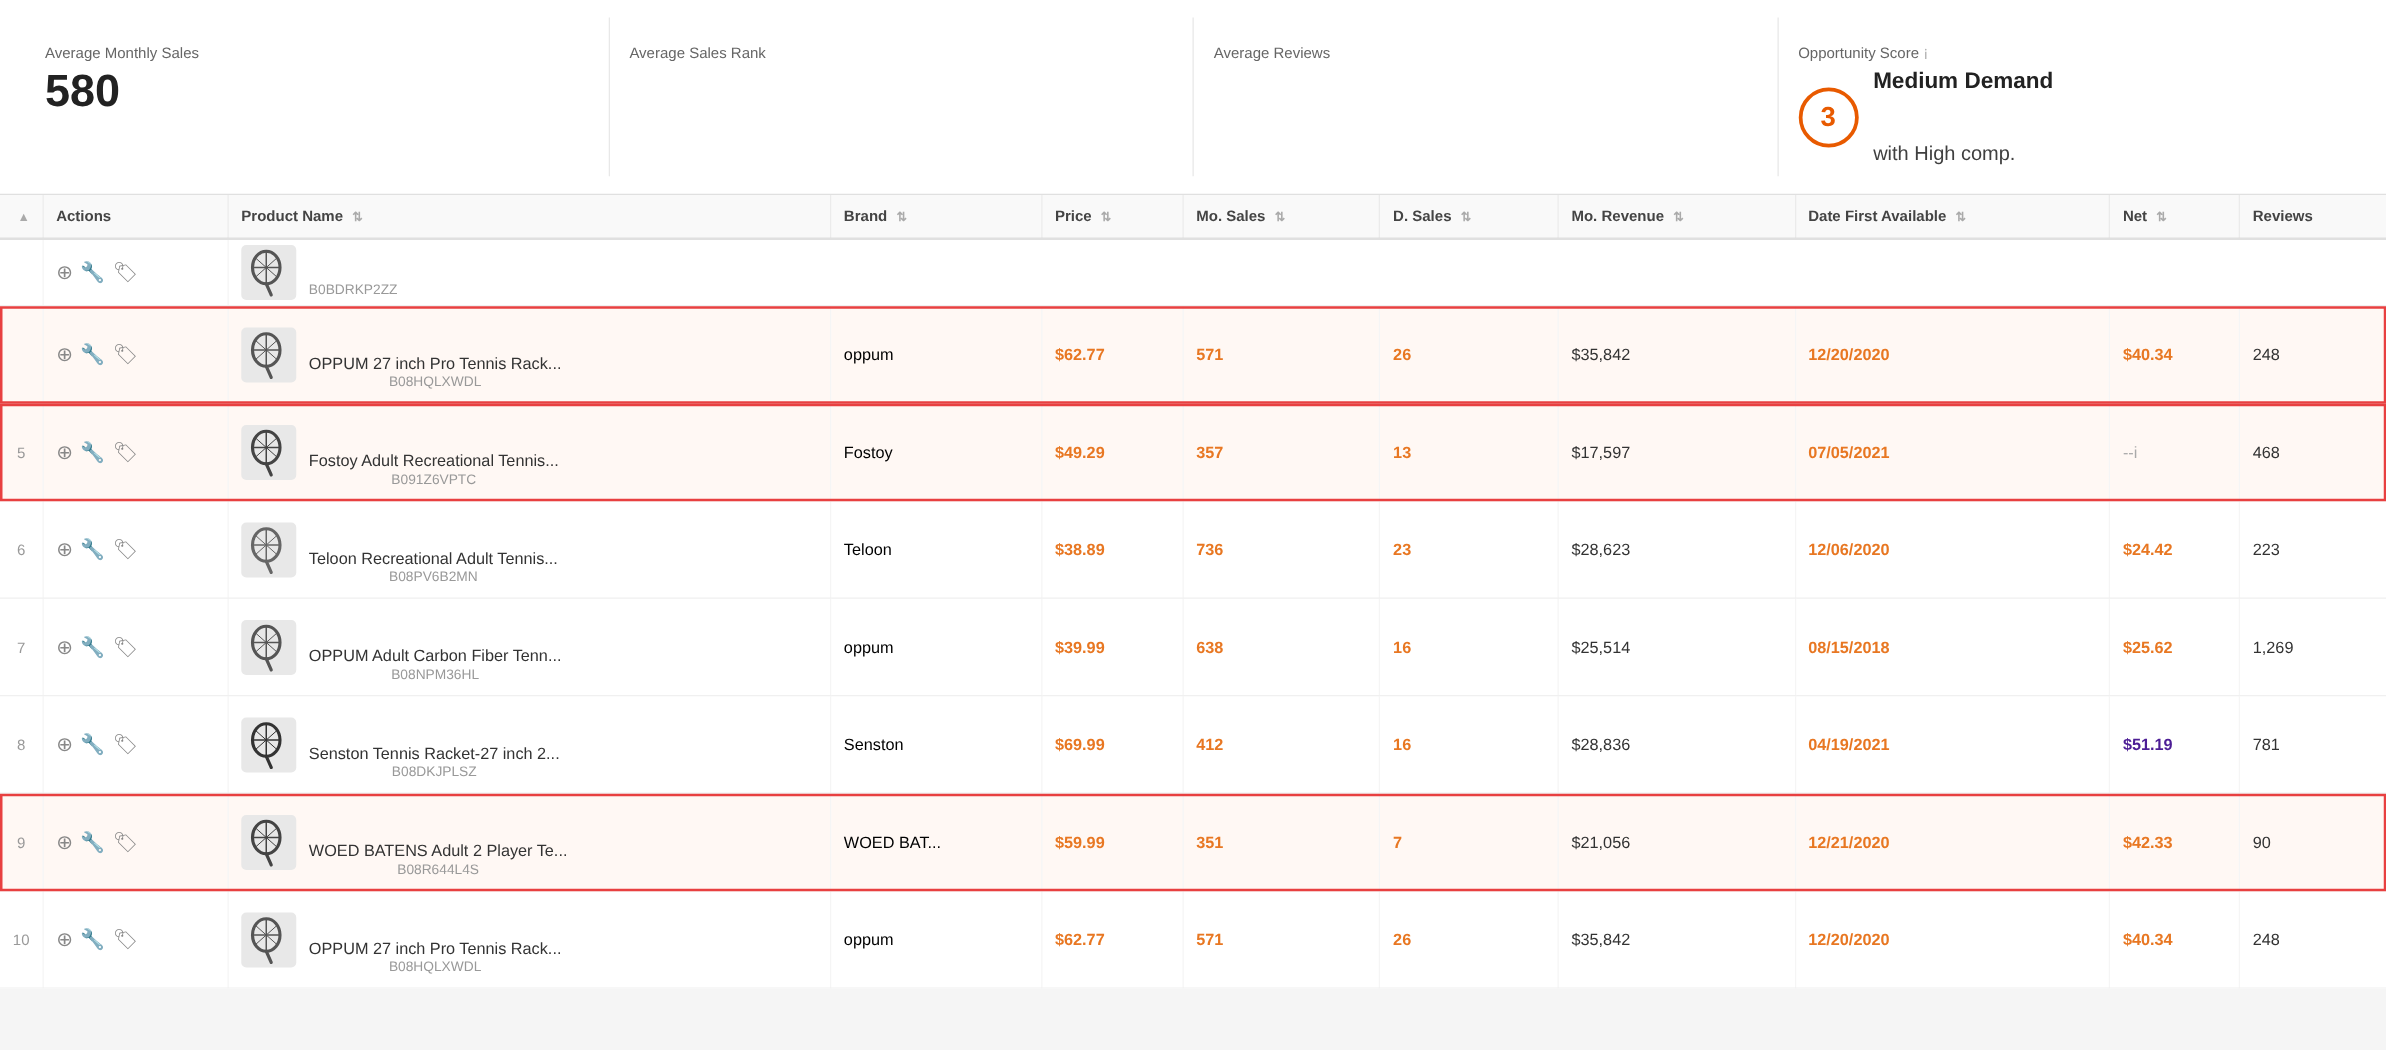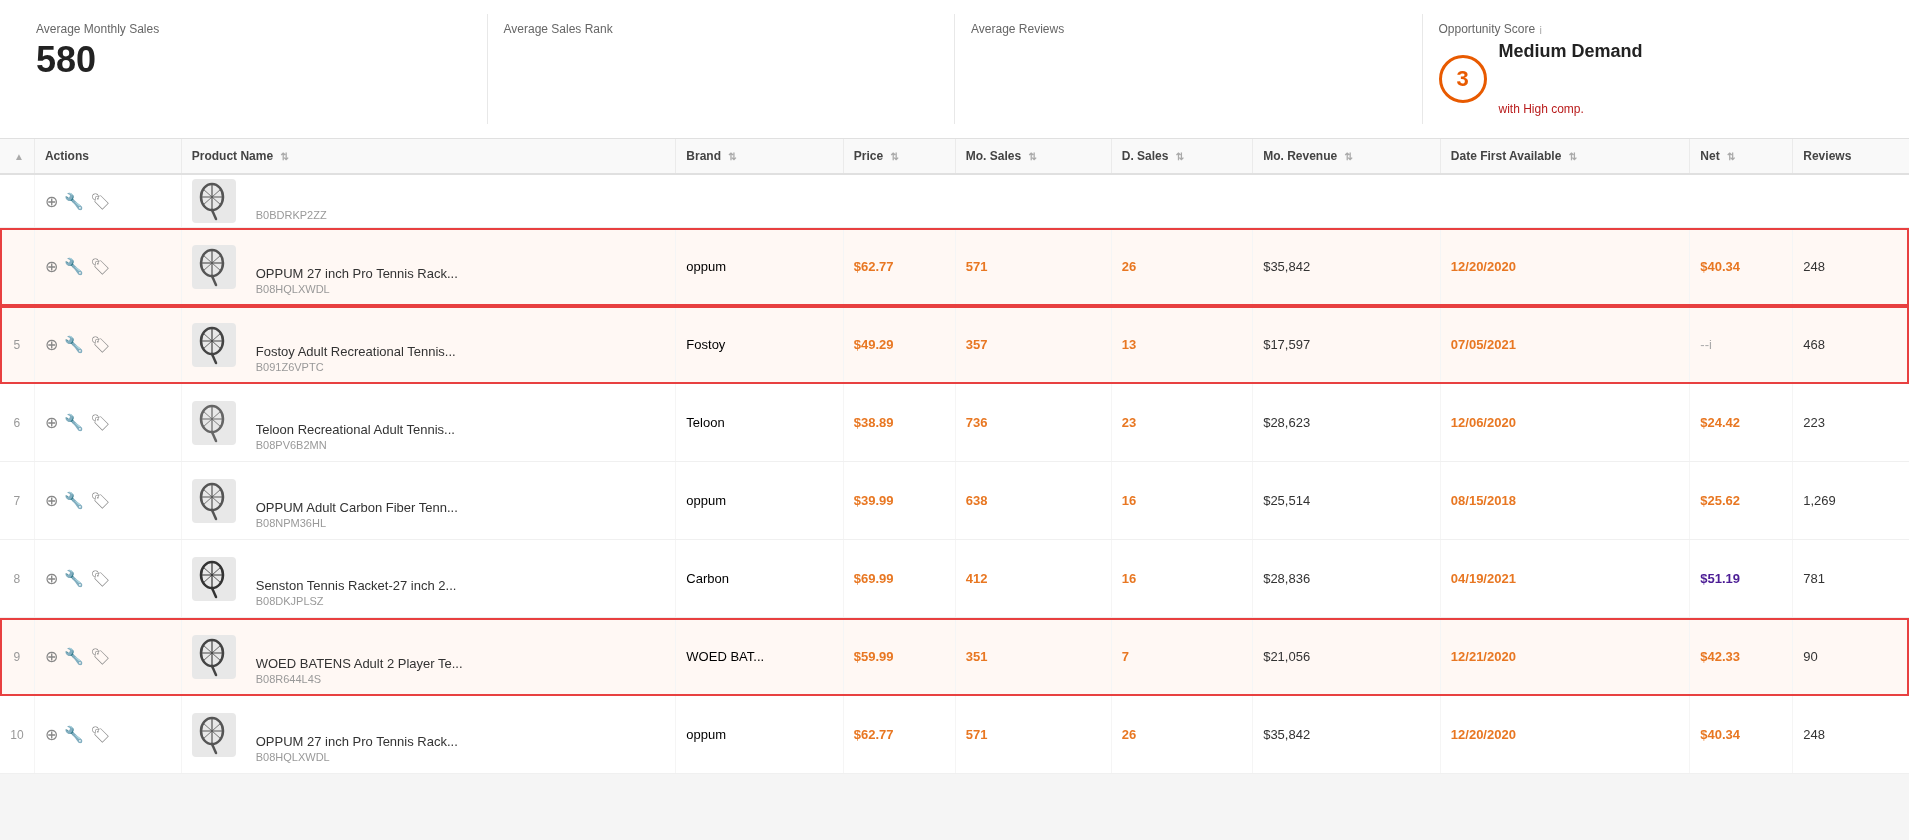--- a/index.html
+++ b/index.html
@@ -15,20 +15,21 @@
     .stat-card {
       flex: 1;
       padding: 8px 24px 8px 16px;
       border-right: 1px solid #e8e8e8;
     }
     .stat-card:last-child { border-right: none; }
     .stat-label {
       font-size: 12px;
       color: #666;
       margin-bottom: 4px;
+      margin-top: 13px;
     }
     .stat-value {
       font-size: 36px;
       font-weight: 700;
       color: #222;
       line-height: 1.1;
     }
     .opportunity-card {
       display: flex;
       align-items: center;
@@ -47,22 +48,22 @@
       color: #e85a00;
       flex-shrink: 0;
     }
     .opp-text-block {}
     .opp-title {
       font-size: 18px;
       font-weight: 700;
       color: #222;
     }
     .opp-sub {
-      font-size: 12px;
-      color: #b91c1c;
+      font-size: 16px;
+      color: #404040;
       margin-top: 40px;
     }
 
     .table-container {
       background: #fff;
       overflow-x: auto;
     }
 
     table {
       width: 100%;
@@ -118,21 +119,22 @@
     }
     .action-btn {
       cursor: pointer;
       color: #888;
       font-size: 16px;
     }
 
     .product-cell {
       display: flex;
       align-items: center;
-      gap: 20px;
+      gap: 10px;
+      text-align: center;
     }
     .product-img {
       width: 44px;
       height: 44px;
       background: #e8e8e8;
       border-radius: 4px;
       flex-shrink: 0;
       display: flex;
       align-items: center;
       justify-content: center;
@@ -437,21 +439,21 @@
     <line x1="27" y1="8" x2="9" y2="24" stroke="#333" stroke-width="0.8"></line>
     <line x1="18" y1="29" x2="22" y2="38" stroke="#333" stroke-width="2.5" stroke-linecap="round"></line>
   </svg>
         </div>
         <div>
           <div class="product-name">Senston Tennis Racket-27 inch 2...</div>
           <div class="product-asin">B08DKJPLSZ</div>
         </div>
       </div>
     </td>
-    <td>Carbon</td>
+    <td>Senston</td>
     <td class="price-col">$69.99</td>
     <td class="sales-col">412</td>
     <td class="dsales-col">16</td>
     <td class="revenue-col">$28,836</td>
     <td class="date-col">04/19/2021</td>
     <td><span class="net-col" style="color:#4c1d95;font-weight:700;">$51.19</span></td>
     <td class="reviews-col">781</td>
   </tr>
         <tr style="background: rgb(255, 248, 244); outline: rgb(232, 64, 64) solid 2px; outline-offset: -2px;">
     <td class="row-num">9</td>

